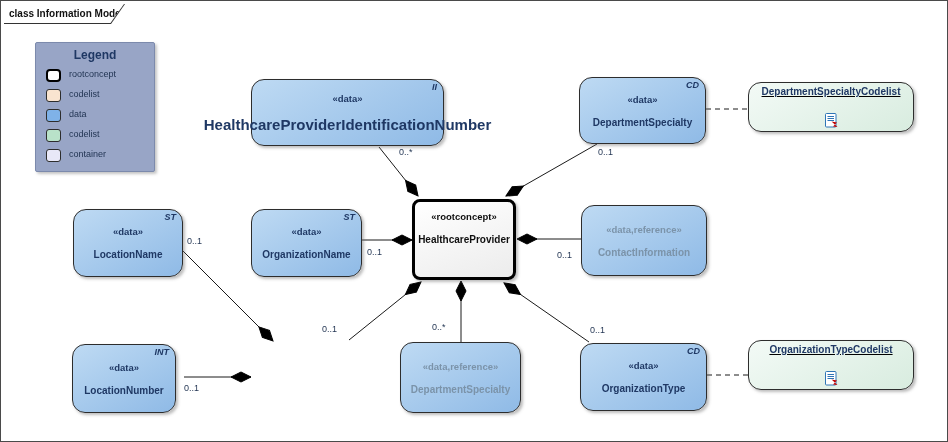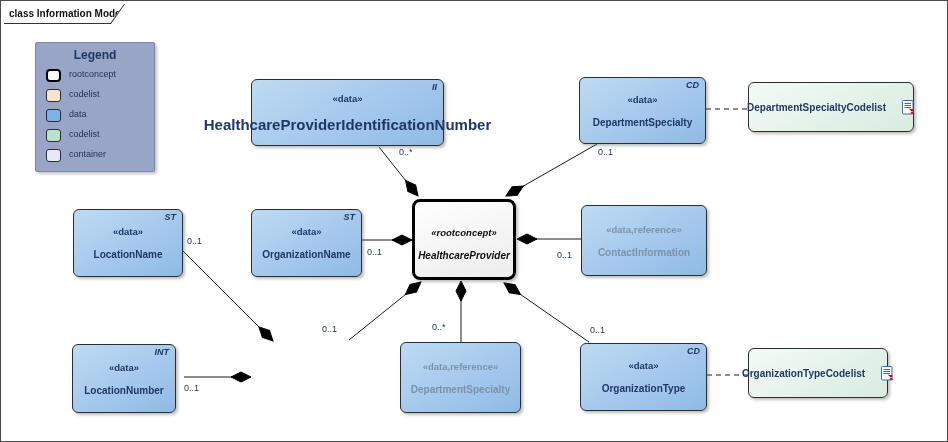--- a/index.html
+++ b/index.html
@@ -10,33 +10,33 @@
     background:#333;clip-path:polygon(0 0,100% 0,calc(100% - 14px) 100%,0 100%);}
   #frame-tab .tab-inner{position:absolute;left:0;top:0;right:1px;bottom:1px;background:#fff;
     clip-path:polygon(0 0,100% 0,calc(100% - 13.5px) 100%,0 100%);
     display:flex;align-items:center;padding-left:5px;box-sizing:border-box;}
   #frame-tab .tab-label{font-size:10px;font-weight:bold;color:#111;white-space:nowrap;}
 
   
   #edges{position:absolute;left:0;top:0;z-index:1;}
 
   
-  .node{position:absolute;z-index:2;border:1px solid #2d2d2d;border-radius:6px;box-sizing:border-box;
+  .node{position:absolute;z-index:2;border:1px solid #2d2d2d;border-radius:13px;box-sizing:border-box;
     box-shadow:2px 2px 3px rgba(110,110,110,.45);display:flex;align-items:center;justify-content:center;text-align:center;}
   .node-text{display:flex;flex-direction:column;gap:12px;align-items:center;}
   .stereotype{font-size:9.5px;font-weight:bold;color:#1f3864;}
   .node-name{font-size:10px;font-weight:bold;color:#1f3864;white-space:nowrap;}
   .small-name .node-name{font-size:15px;}
   .data-node{background:linear-gradient(150deg,#bedaf3 0%,#8fbae6 100%);}
   .reference .stereotype,.reference .node-name{color:#7b93a9;}
   .container-node{background:linear-gradient(150deg,#fdf6ec 0%,#f5e2cb 100%);}
   .rootconcept-node{background:linear-gradient(160deg,#ffffff 0%,#ececec 100%);border:3px solid #000;border-radius:8px;
-    align-items:flex-start;padding-top:25px;font-style:italic;}
+    align-items:flex-start;padding-top:9px;}
   .rootconcept-node .stereotype,.rootconcept-node .node-name{color:#0f0f0f;}
-  .codelist-node{background:linear-gradient(150deg,#f3faf6 0%,#d8ecdf 100%);flex-direction:row;gap:16px;}
+  .codelist-node{background:linear-gradient(150deg,#f3faf6 0%,#d8ecdf 100%);flex-direction:column;gap:16px;text-decoration:underline;}
   .type-corner{position:absolute;top:2px;right:6px;font-size:9px;font-style:italic;font-weight:bold;color:#1f3864;}
 
   
   .mult{position:absolute;z-index:3;font-size:9px;color:#1f3250;white-space:nowrap;}
 
   
   #legend{position:absolute;left:34px;top:41px;width:120px;height:130px;z-index:2;background:#98a5c6;
     border:1px solid #7c8aac;border-radius:2px;box-shadow:2px 2px 3px rgba(110,110,110,.4);
     padding:5px 0 0 10px;box-sizing:border-box;}
   .legend-title{text-align:center;font-weight:bold;font-size:12px;color:#1f3864;margin:0 10px 7px 0;}
@@ -189,21 +189,21 @@
   </div>
 
   <div class="node data-node" style="left:579px;top:342px;width:127px;height:68px">
     <span class="type-corner">CD</span>
     <div class="node-text">
       <span class="stereotype">«data»</span>
       <span class="node-name">OrganizationType</span>
     </div>
   </div>
 
-  <div class="node codelist-node" style="left:747px;top:347px;width:140px;height:50px">
+  <div class="node codelist-node" style="left:747px;top:339px;width:166px;height:50px">
     <span class="node-name">OrganizationTypeCodelist</span>
     <svg class="doc-icon" width="13" height="15" viewBox="0 0 13 15">
       <rect x="0.5" y="0.5" width="10.5" height="13.5" rx="1" fill="#ffffff" stroke="#2e75b6"></rect>
       <line x1="2.5" y1="3.5" x2="9" y2="3.5" stroke="#2e75b6"></line>
       <line x1="2.5" y1="5.5" x2="9" y2="5.5" stroke="#2e75b6"></line>
       <line x1="2.5" y1="7.5" x2="9" y2="7.5" stroke="#2e75b6"></line>
       <path d="M6.5,8.5 L12.5,14 L8,13.5 L12,9.5 Z" fill="#c00000"></path>
     </svg>
   </div>
 

